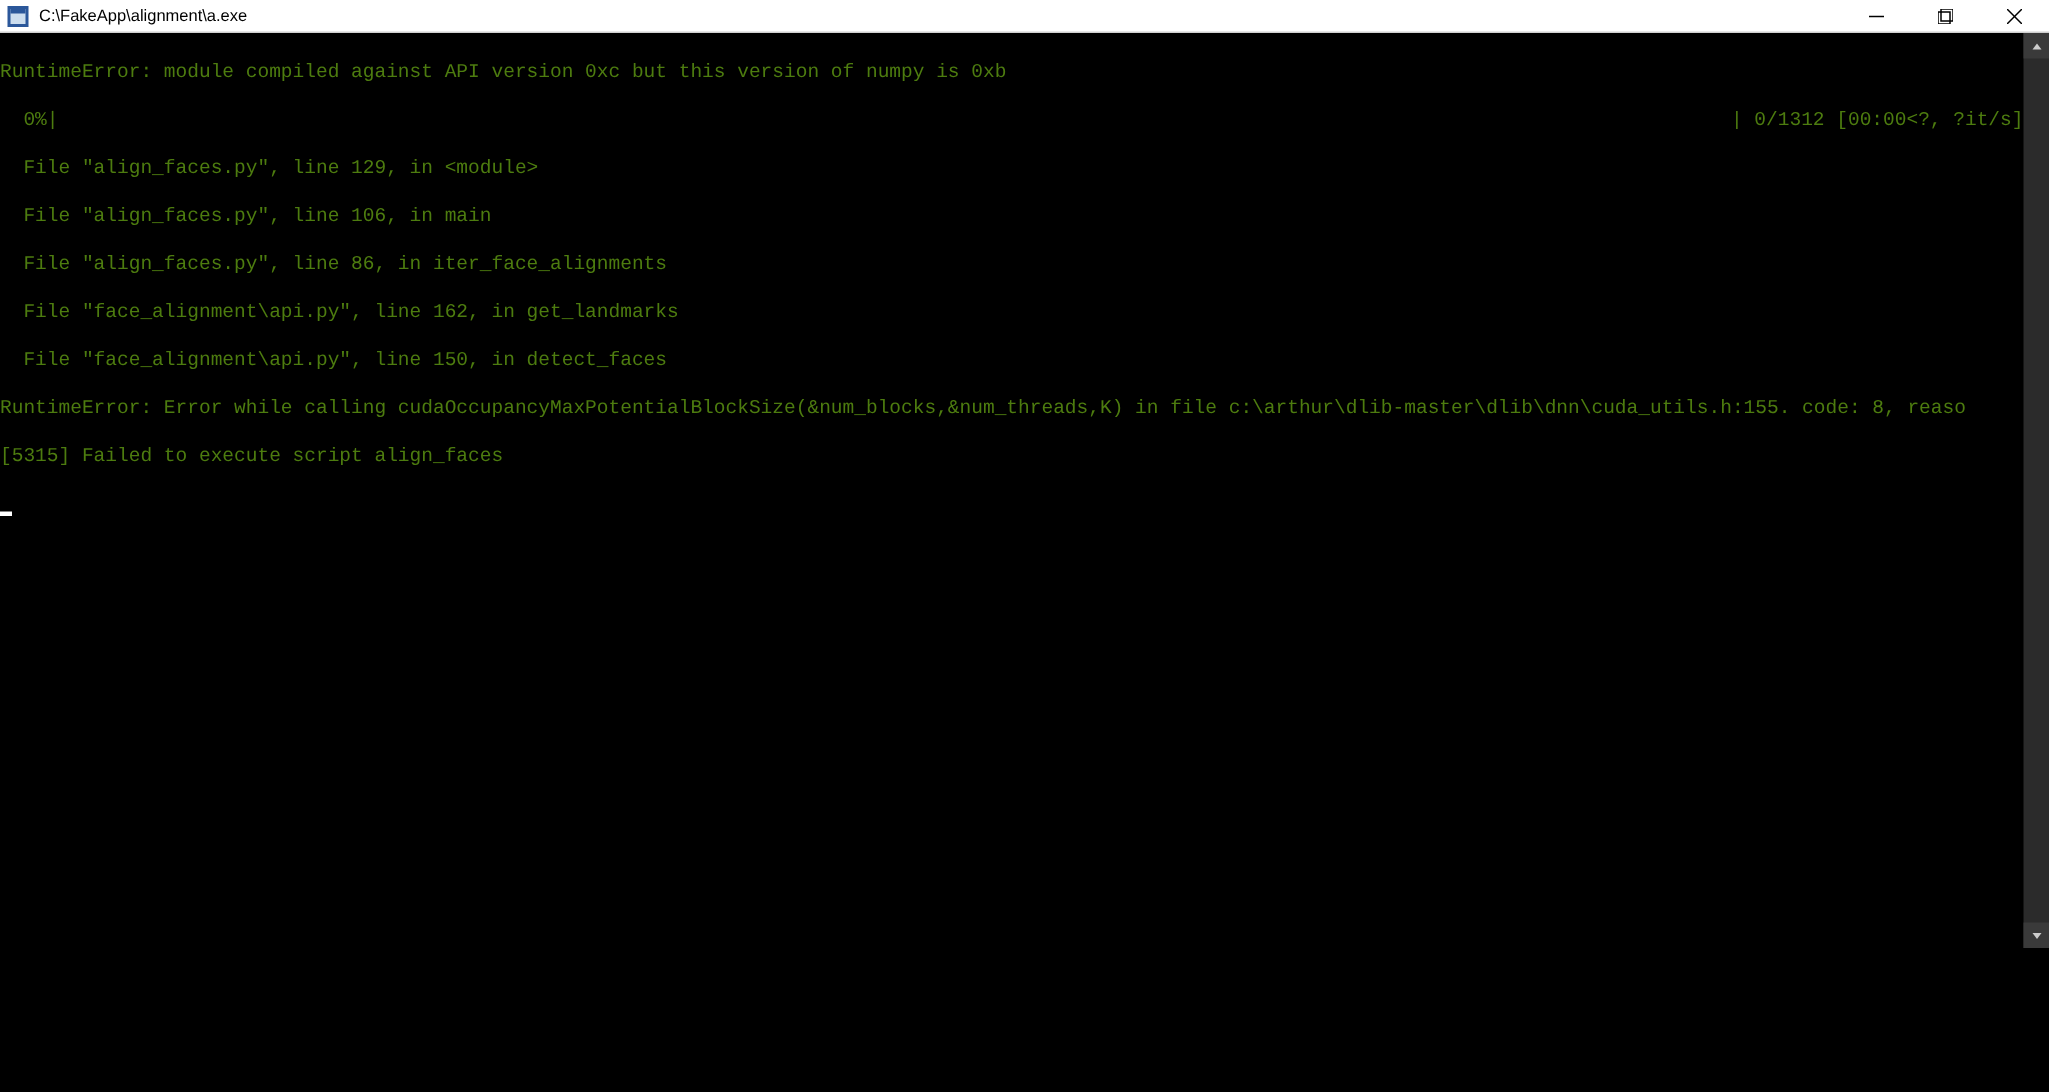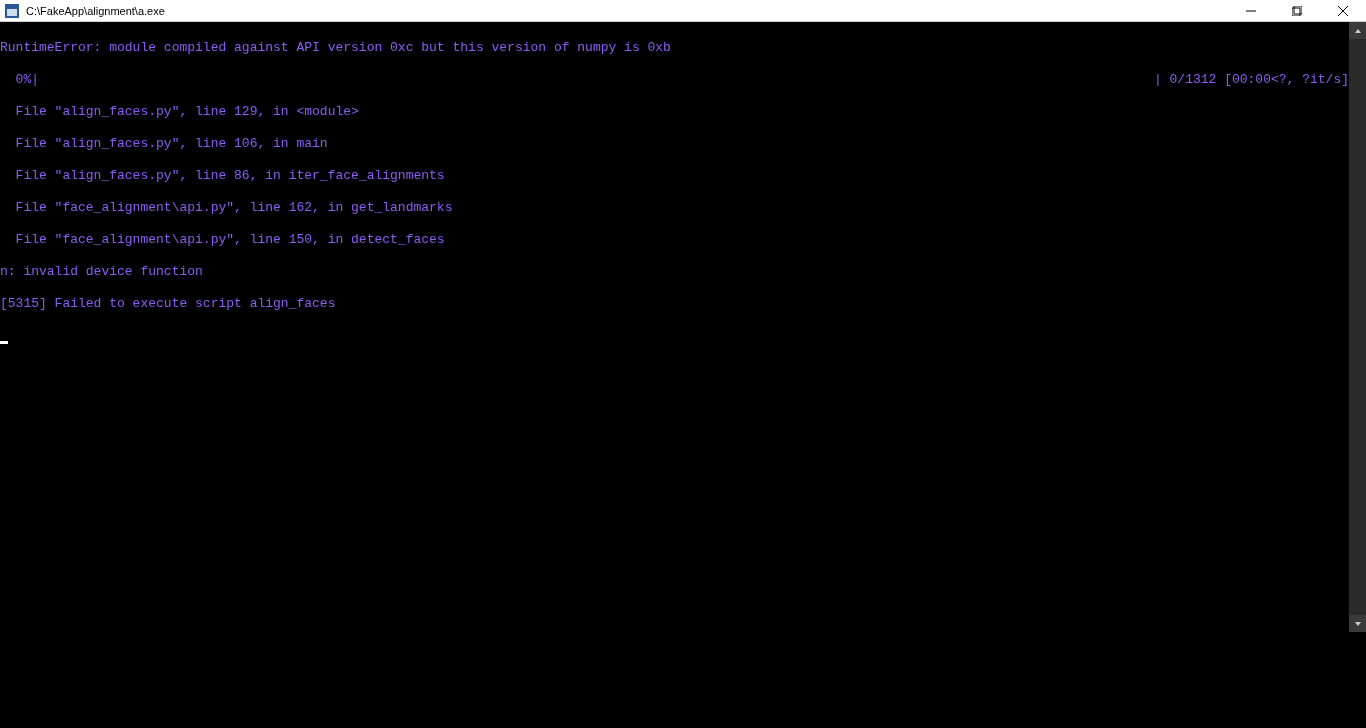--- a/index.html
+++ b/index.html
@@ -40,21 +40,21 @@
     height: 100%;
   }
   .win-btn {
     width: 46px; height: 100%;
     display: flex; align-items: center; justify-content: center;
     color: #000;
   }
   .terminal-area {
     flex: 1;
     background: #000;
-    color: #8b5cf6;
+    color: #4d7c0f;
     position: relative;
     font-family: "Consolas", "Courier New", monospace;
     font-size: 13px;
     line-height: 16px;
     padding: 2px 4px;
   }
   .terminal-content {
     white-space: pre;
     position: absolute;
     left: 0; right: 17px; top: 2px;
@@ -123,21 +123,21 @@
 
   <div class="terminal-area">
     <div class="terminal-content">
 <div class="line">RuntimeError: module compiled against API version 0xc but this version of numpy is 0xb</div>
 <div class="progress-line"><span>  0%|</span><span>| 0/1312 [00:00&lt;?, ?it/s]</span></div>
 <div class="line">  File "align_faces.py", line 129, in &lt;module&gt;</div>
 <div class="line">  File "align_faces.py", line 106, in main</div>
 <div class="line">  File "align_faces.py", line 86, in iter_face_alignments</div>
 <div class="line">  File "face_alignment\api.py", line 162, in get_landmarks</div>
 <div class="line">  File "face_alignment\api.py", line 150, in detect_faces</div>
-<div class="line">n: invalid device function</div>
+<div class="line">RuntimeError: Error while calling cudaOccupancyMaxPotentialBlockSize(&amp;num_blocks,&amp;num_threads,K) in file c:\arthur\dlib-master\dlib\dnn\cuda_utils.h:155. code: 8, reaso</div>
 <div class="line">[5315] Failed to execute script align_faces</div>
 <span class="cursor"></span>
     </div>
 
     <div class="scrollbar">
       <div class="scroll-arrow">
         <svg width="8" height="8" viewBox="0 0 8 8">
             <polygon points="4,2 7,6 1,6" fill="currentColor"></polygon>
           </svg>
       </div>

